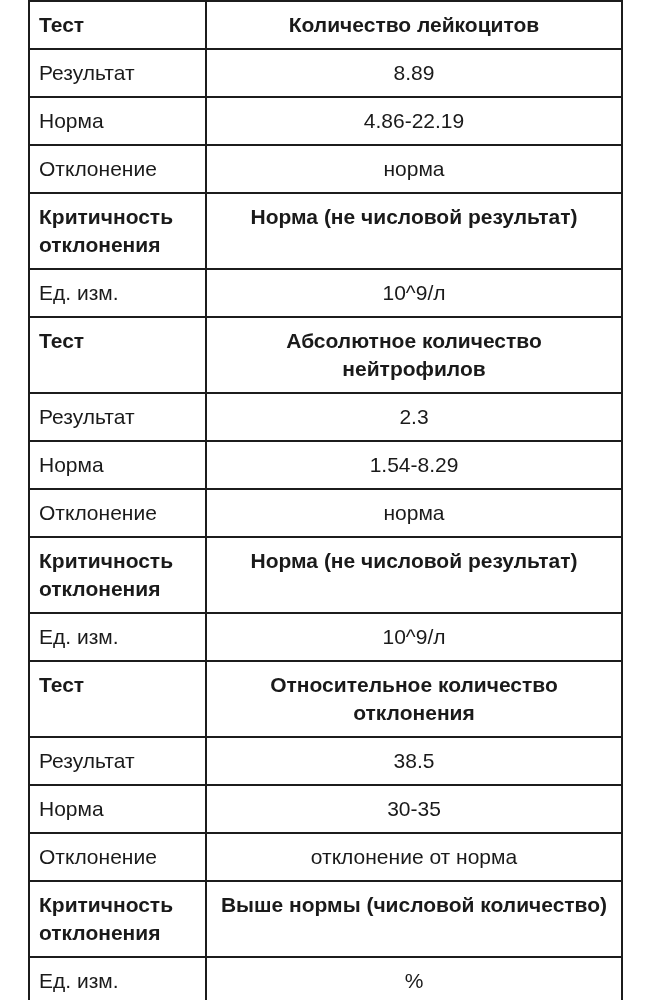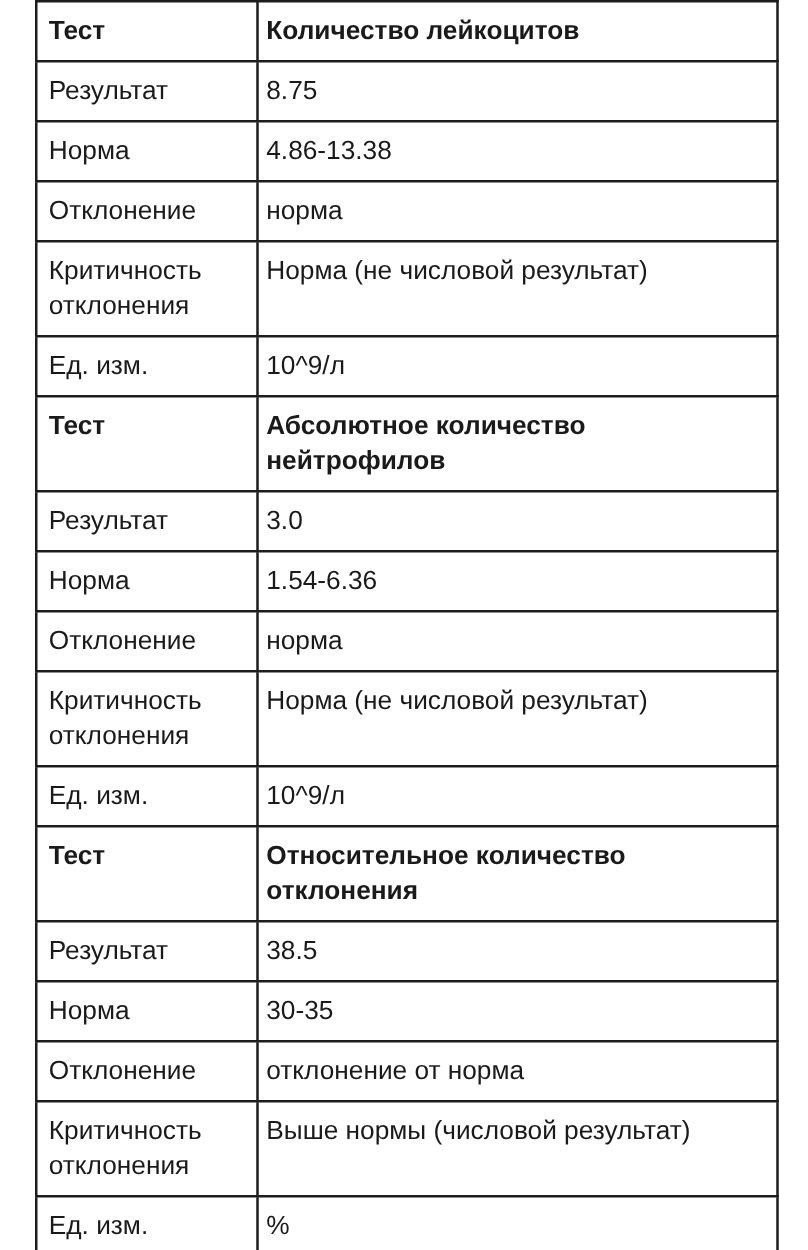--- a/index.html
+++ b/index.html
@@ -28,30 +28,31 @@
     font-size: 21px;
     line-height: 28px;
     vertical-align: top;
     padding: 9px 8px 9px 9px;
   }
   .results td.label {
     width: 160px;
     text-align: left;
   }
   .results td.value {
-    text-align: left;
+    text-align: center;
     padding-left: 6px;
     padding-right: 6px;
   }
   .results tr.test-header td {
     font-weight: bold;
     border-radius: 19px;
   }
   .results tr.row-2line td {
     height: 56px;
+    font-weight: bold;
   }
   .results tr.row-1line td {
     height: 28px;
   }
 </style>
 </head>
 <body>
 
 <table class="results">
   <colgroup>
@@ -59,50 +60,50 @@
     <col>
   </colgroup>
   <tbody>
 
     <tr class="test-header row-1line">
       <td class="label">Тест</td>
       <td class="value">Количество лейкоцитов</td>
     </tr>
     <tr class="row-1line">
       <td class="label">Результат</td>
-      <td class="value">8.75</td>
+      <td class="value">8.89</td>
     </tr>
     <tr class="row-1line">
       <td class="label">Норма</td>
-      <td class="value">4.86-13.38</td>
+      <td class="value">4.86-22.19</td>
     </tr>
     <tr class="row-1line">
       <td class="label">Отклонение</td>
       <td class="value">норма</td>
     </tr>
     <tr class="row-2line">
       <td class="label">Критичность отклонения</td>
       <td class="value">Норма (не числовой результат)</td>
     </tr>
     <tr class="row-1line">
       <td class="label">Ед. изм.</td>
       <td class="value">10^9/л</td>
     </tr>
 
     <tr class="test-header row-2line">
       <td class="label">Тест</td>
       <td class="value">Абсолютное количество нейтрофилов</td>
     </tr>
     <tr class="row-1line">
       <td class="label">Результат</td>
-      <td class="value">3.0</td>
+      <td class="value">2.3</td>
     </tr>
     <tr class="row-1line">
       <td class="label">Норма</td>
-      <td class="value">1.54-6.36</td>
+      <td class="value">1.54-8.29</td>
     </tr>
     <tr class="row-1line">
       <td class="label">Отклонение</td>
       <td class="value">норма</td>
     </tr>
     <tr class="row-2line">
       <td class="label">Критичность отклонения</td>
       <td class="value">Норма (не числовой результат)</td>
     </tr>
     <tr class="row-1line">
@@ -121,21 +122,21 @@
     <tr class="row-1line">
       <td class="label">Норма</td>
       <td class="value">30-35</td>
     </tr>
     <tr class="row-1line">
       <td class="label">Отклонение</td>
       <td class="value">отклонение от норма</td>
     </tr>
     <tr class="row-2line">
       <td class="label">Критичность отклонения</td>
-      <td class="value">Выше нормы (числовой результат)</td>
+      <td class="value">Выше нормы (числовой количество)</td>
     </tr>
     <tr class="row-1line">
       <td class="label">Ед. изм.</td>
       <td class="value">%</td>
     </tr>
 
   </tbody>
 </table>
 
 </body></html>

